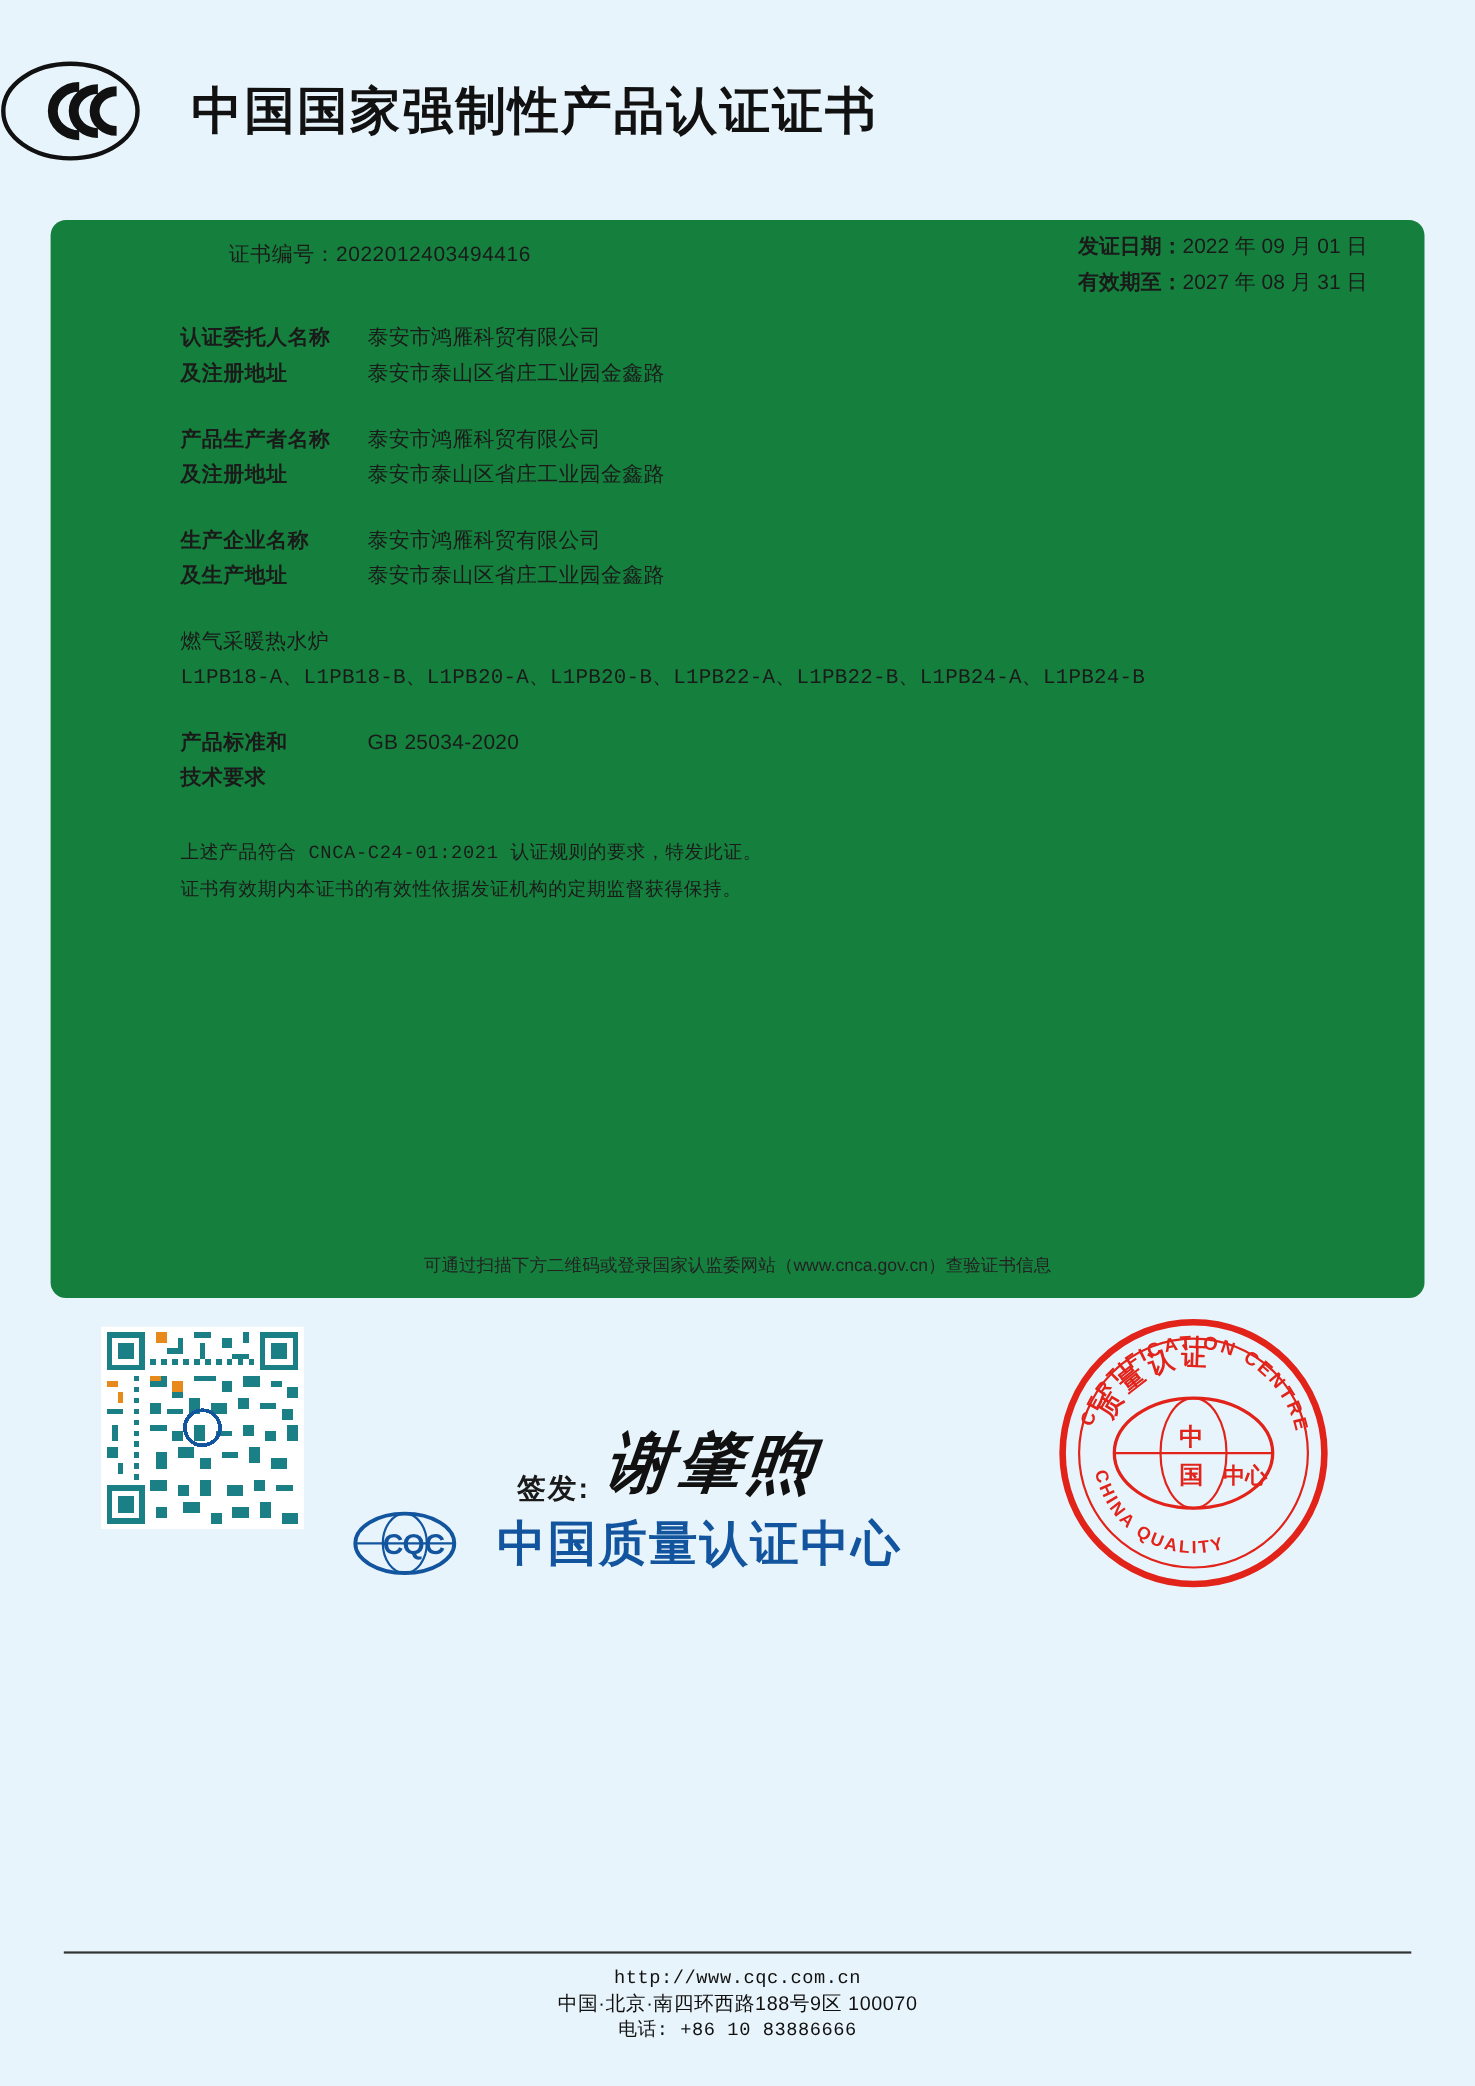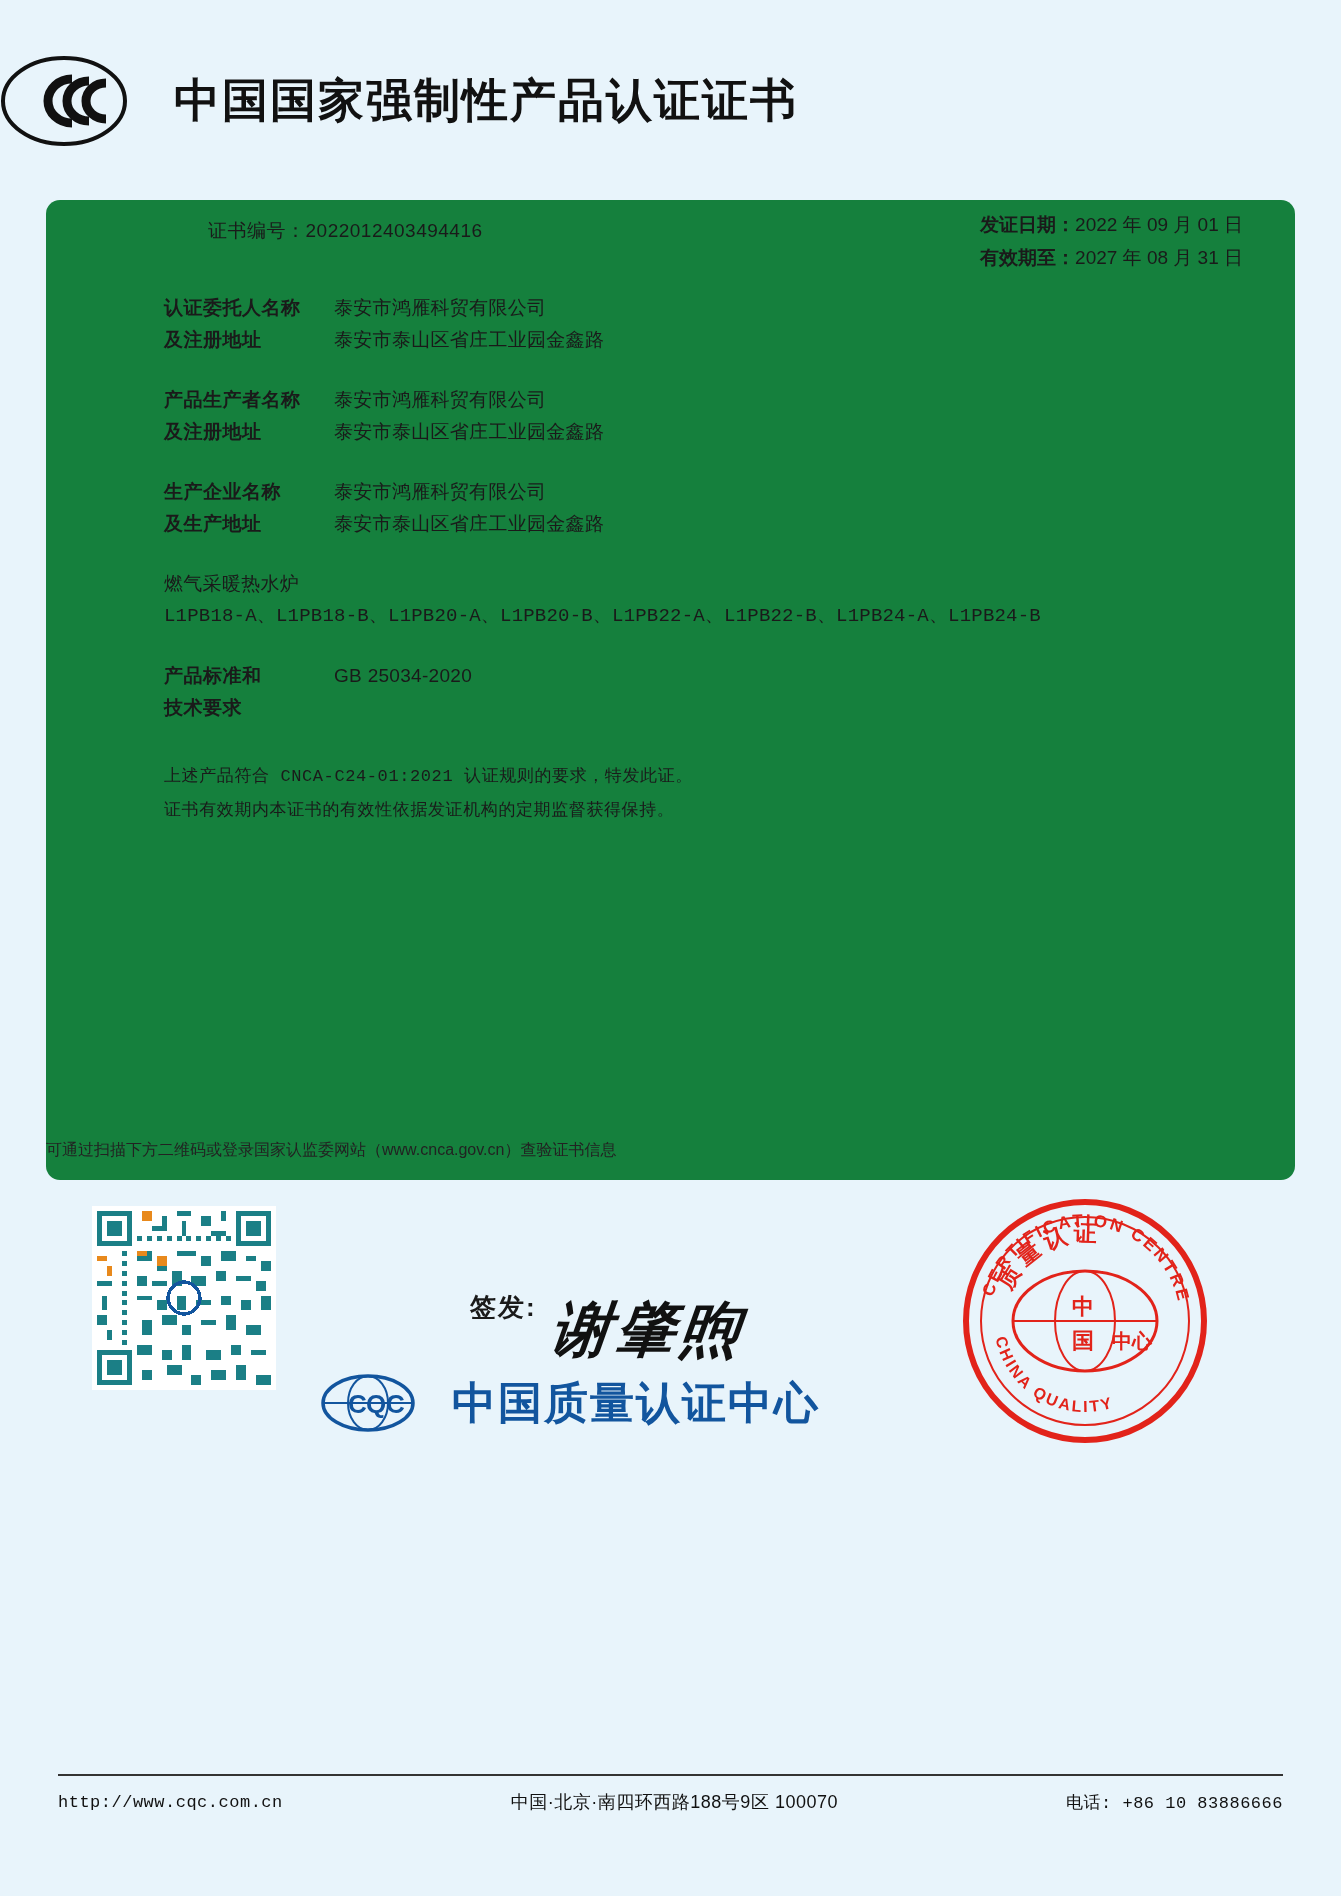--- a/index.html
+++ b/index.html
@@ -101,41 +101,42 @@
     line-height: 34px;
     letter-spacing: 0.6px;
     color: #1a1a1a;
   }
 
   .verify-note {
     position: absolute;
     left: 0;
     right: 0;
     top: 940px;
+    text-align: center;
     font-size: 16px;
     color: #222;
   }
 
   
   .qr {
     position: absolute;
     left: 92px;
     top: 1206px;
     width: 184px;
     height: 184px;
     background: #fff;
   }
   .qr svg { display: block; }
 
   .sign-area {
     position: absolute;
     left: 470px;
     top: 1290px;
     display: flex;
-    align-items: flex-start;
+    align-items: flex-end;
     gap: 14px;
   }
   .sign-label {
     font-size: 26px;
     font-weight: bold;
     letter-spacing: 2px;
   }
   .signature {
     font-family: "Liberation Serif", "DejaVu Serif", serif;
     font-size: 60px;
@@ -184,20 +185,21 @@
     left: 58px;
     right: 58px;
     top: 1790px;
     display: flex;
     justify-content: space-between;
     align-items: center;
     font-family: "Liberation Mono", "DejaVu Sans Mono", monospace;
     font-size: 17px;
     letter-spacing: 0.5px;
     color: #111;
+    flex-direction: column;
   }
   .footer .center {
     font-family: "Liberation Sans", sans-serif;
     font-size: 18px;
     letter-spacing: 0.5px;
   }
 </style>
 </head>
 <body>
 

